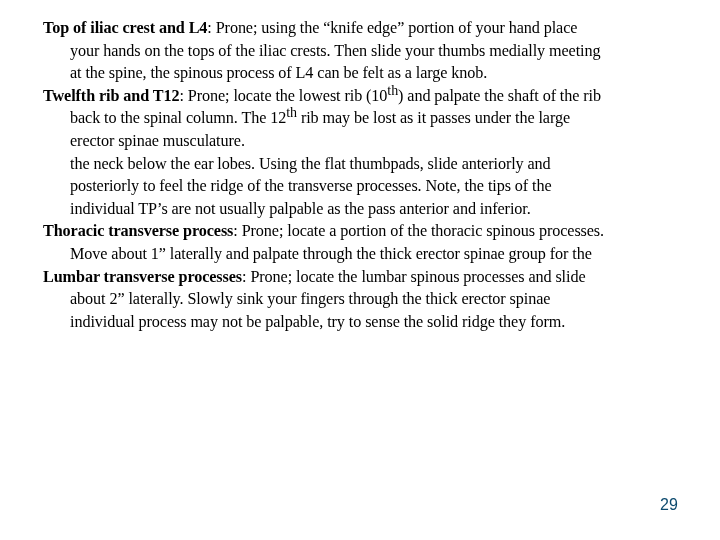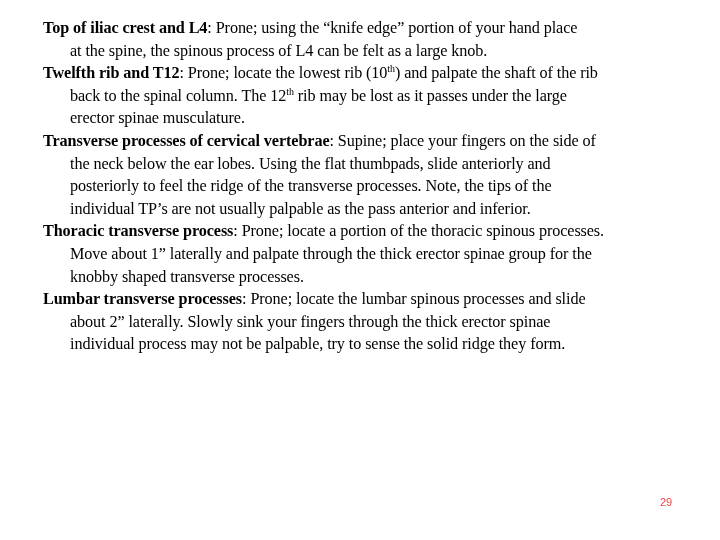--- a/index.html
+++ b/index.html
@@ -37,61 +37,60 @@
       display: block;
       white-space: nowrap;
     }
     .line.cont {
       padding-left: 27px;
     }
     .term {
       font-weight: bold;
     }
     sup {
-      font-size: 10px;
+      font-size: 14px;
       line-height: 0;
       vertical-align: 6px;
     }
     .page-number {
       position: absolute;
       left: 660px;
       top: 496px;
       font-family: "Liberation Sans", "DejaVu Sans", sans-serif;
-      font-size: 11px;
-      color: #ef4444;
+      font-size: 16px;
+      color: #0c4a6e;
     }
   </style>
 </head>
 <body>
 
 <div class="slide">
   <div class="content">
 
     <p class="entry">
       <span class="line"><span class="term">Top of iliac crest and L4</span><span>: Prone; using the “knife edge” portion of your hand place</span></span>
+      <span class="line cont">your hands on the tops of the iliac crests.  Then slide your thumbs medially meeting</span>
       <span class="line cont">at the spine, the spinous process of L4 can be felt as a large knob.</span>
     </p>
 
     <p class="entry">
       <span class="line"><span class="term">Twelfth rib and T12</span><span>: Prone; locate the lowest rib (10</span><sup>th</sup><span>) and palpate the shaft of the rib</span></span>
       <span class="line cont"><span>back to the spinal column.  The 12</span><sup>th</sup><span> rib may be lost as it passes under the large</span></span>
       <span class="line cont">erector spinae musculature.</span>
     </p>
 
     <p class="entry">
-      <span class="line"><span class="term">Transverse processes of cervical vertebrae</span><span>: Supine; place your fingers on the side of</span></span>
       <span class="line cont">the neck below the ear lobes.  Using the flat thumbpads, slide anteriorly and</span>
       <span class="line cont">posteriorly to feel the ridge of the transverse processes.  Note, the tips of the</span>
       <span class="line cont">individual TP’s are not usually palpable as the pass anterior and inferior.</span>
     </p>
 
     <p class="entry">
       <span class="line"><span class="term">Thoracic transverse process</span><span>: Prone; locate a portion of the thoracic spinous processes.</span></span>
       <span class="line cont">Move about 1” laterally and palpate through the thick erector spinae group for the</span>
-      <span class="line cont">knobby shaped transverse processes.</span>
     </p>
 
     <p class="entry">
       <span class="line"><span class="term">Lumbar transverse processes</span><span>: Prone; locate the lumbar spinous processes and slide</span></span>
       <span class="line cont">about 2” laterally.  Slowly sink your fingers through the thick erector spinae</span>
       <span class="line cont">individual process may not be palpable, try to sense the solid ridge they form.</span>
     </p>
 
   </div>
 

